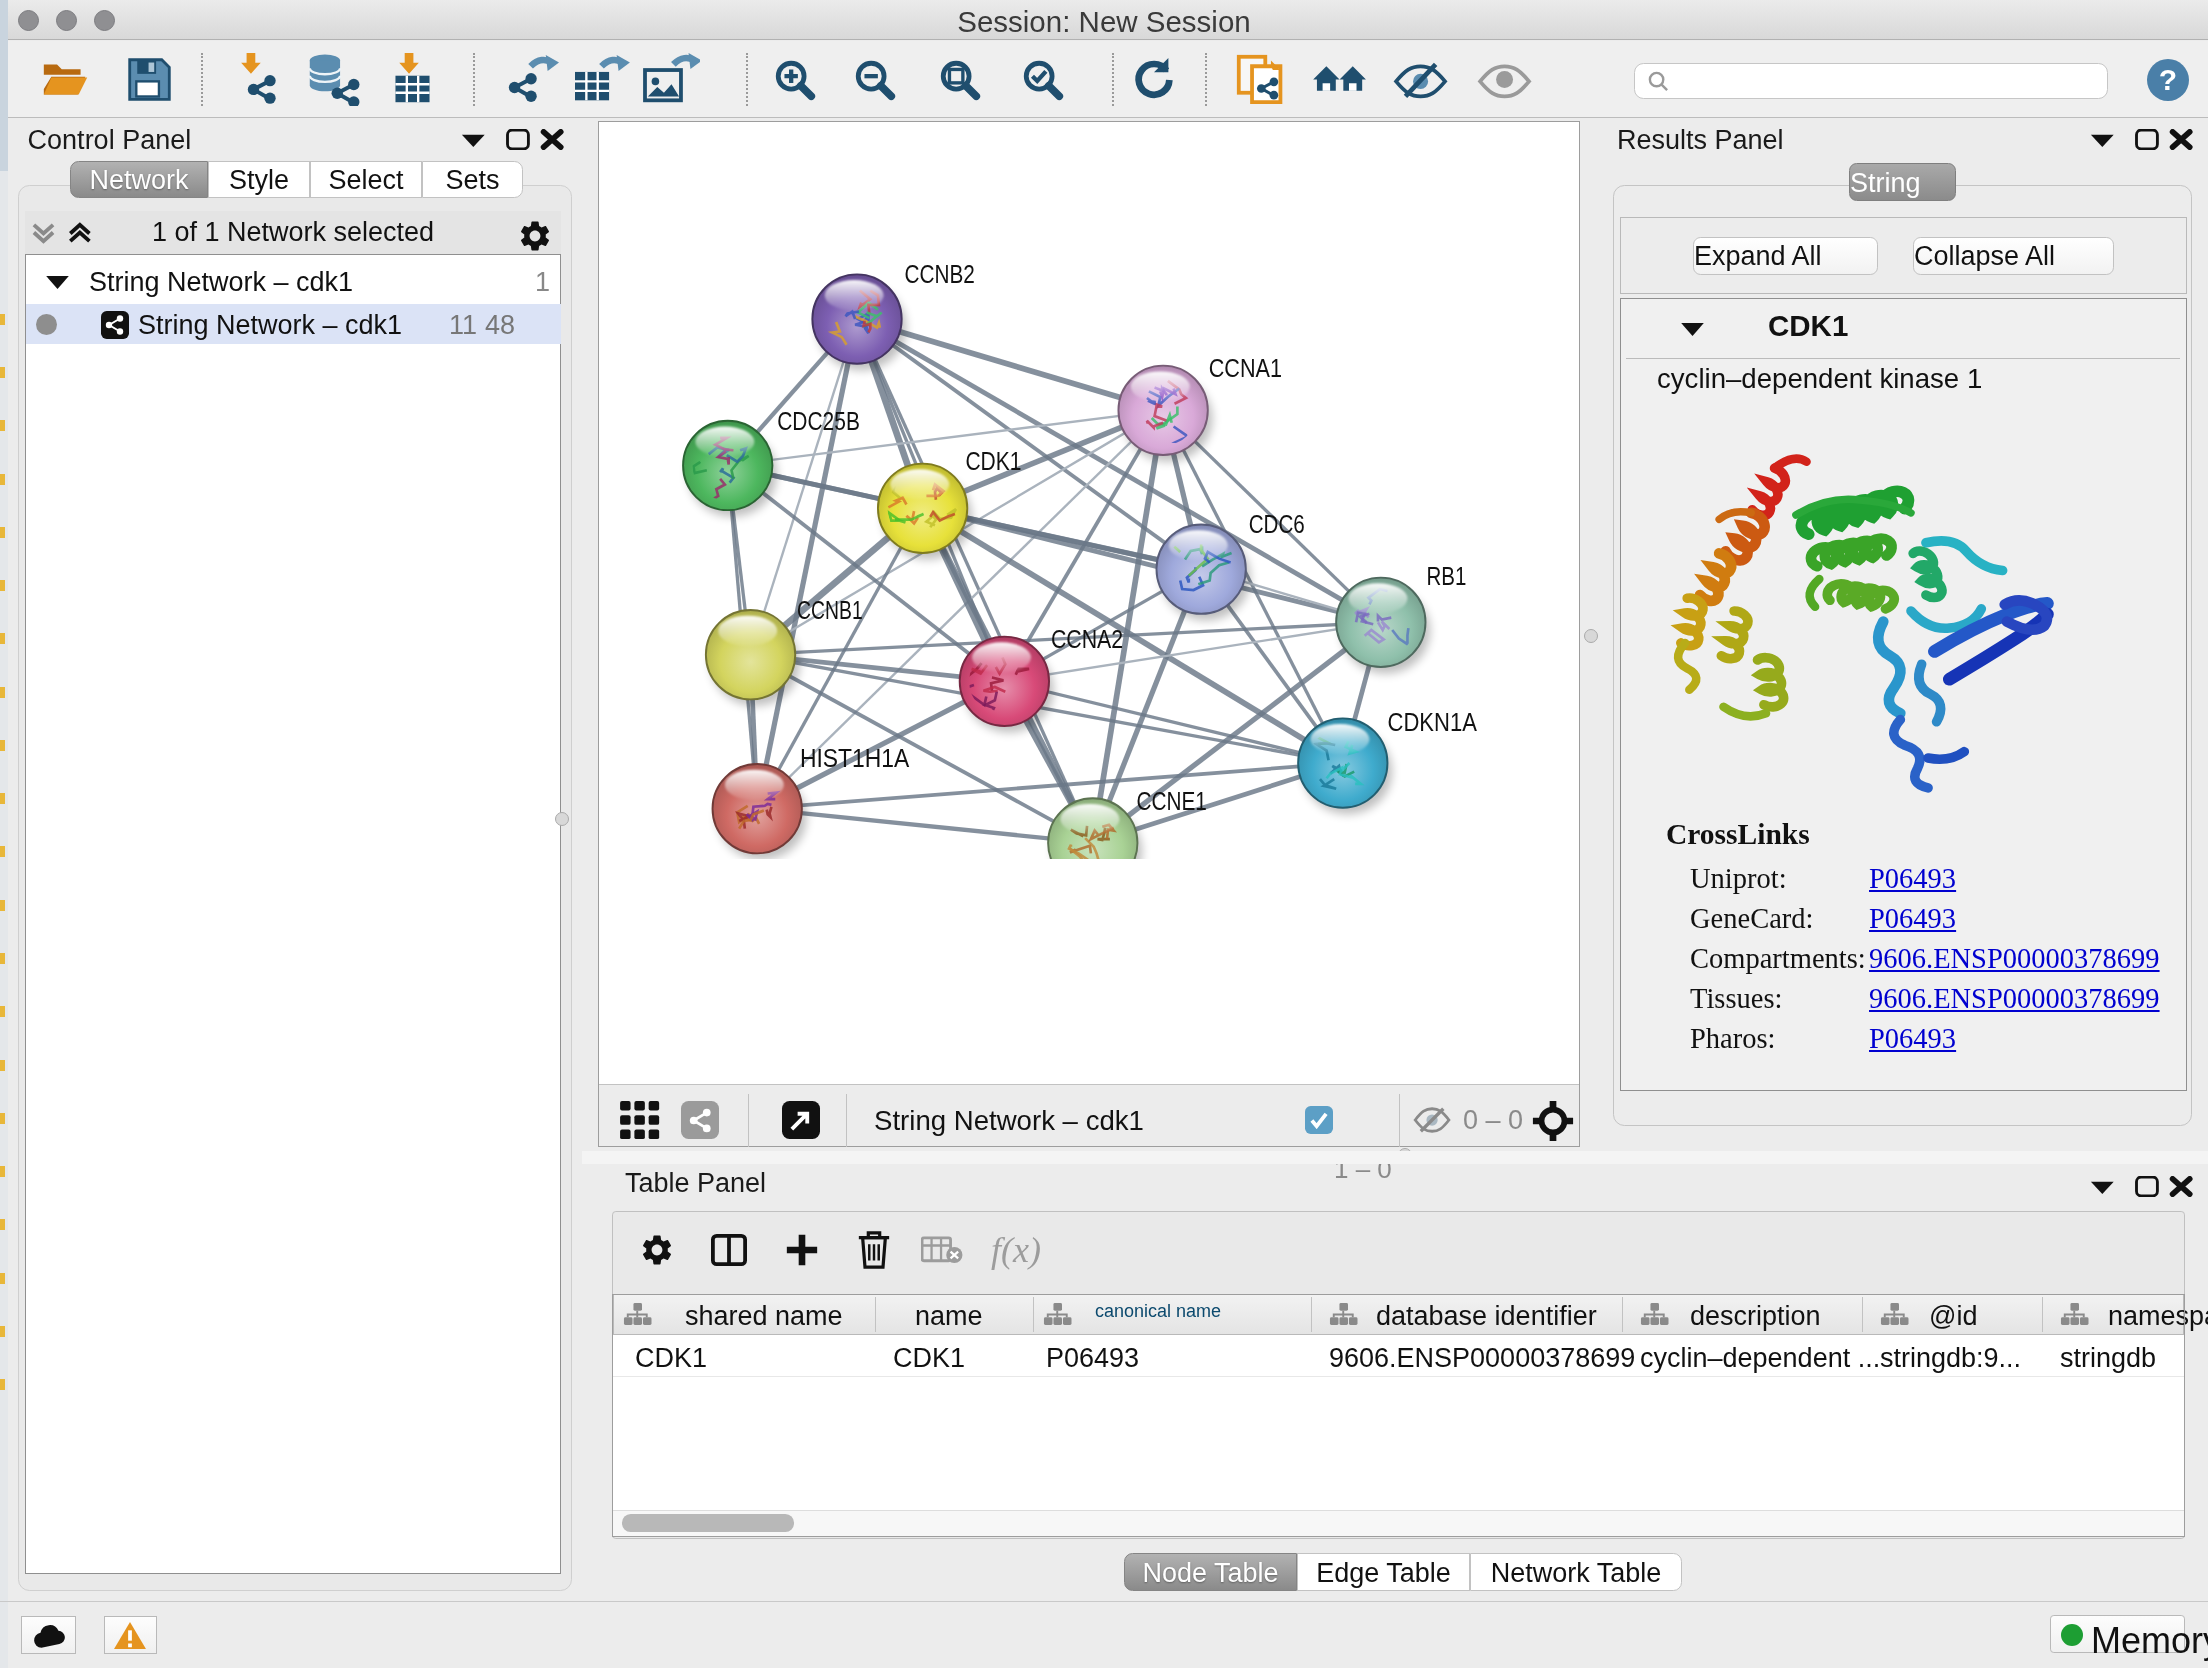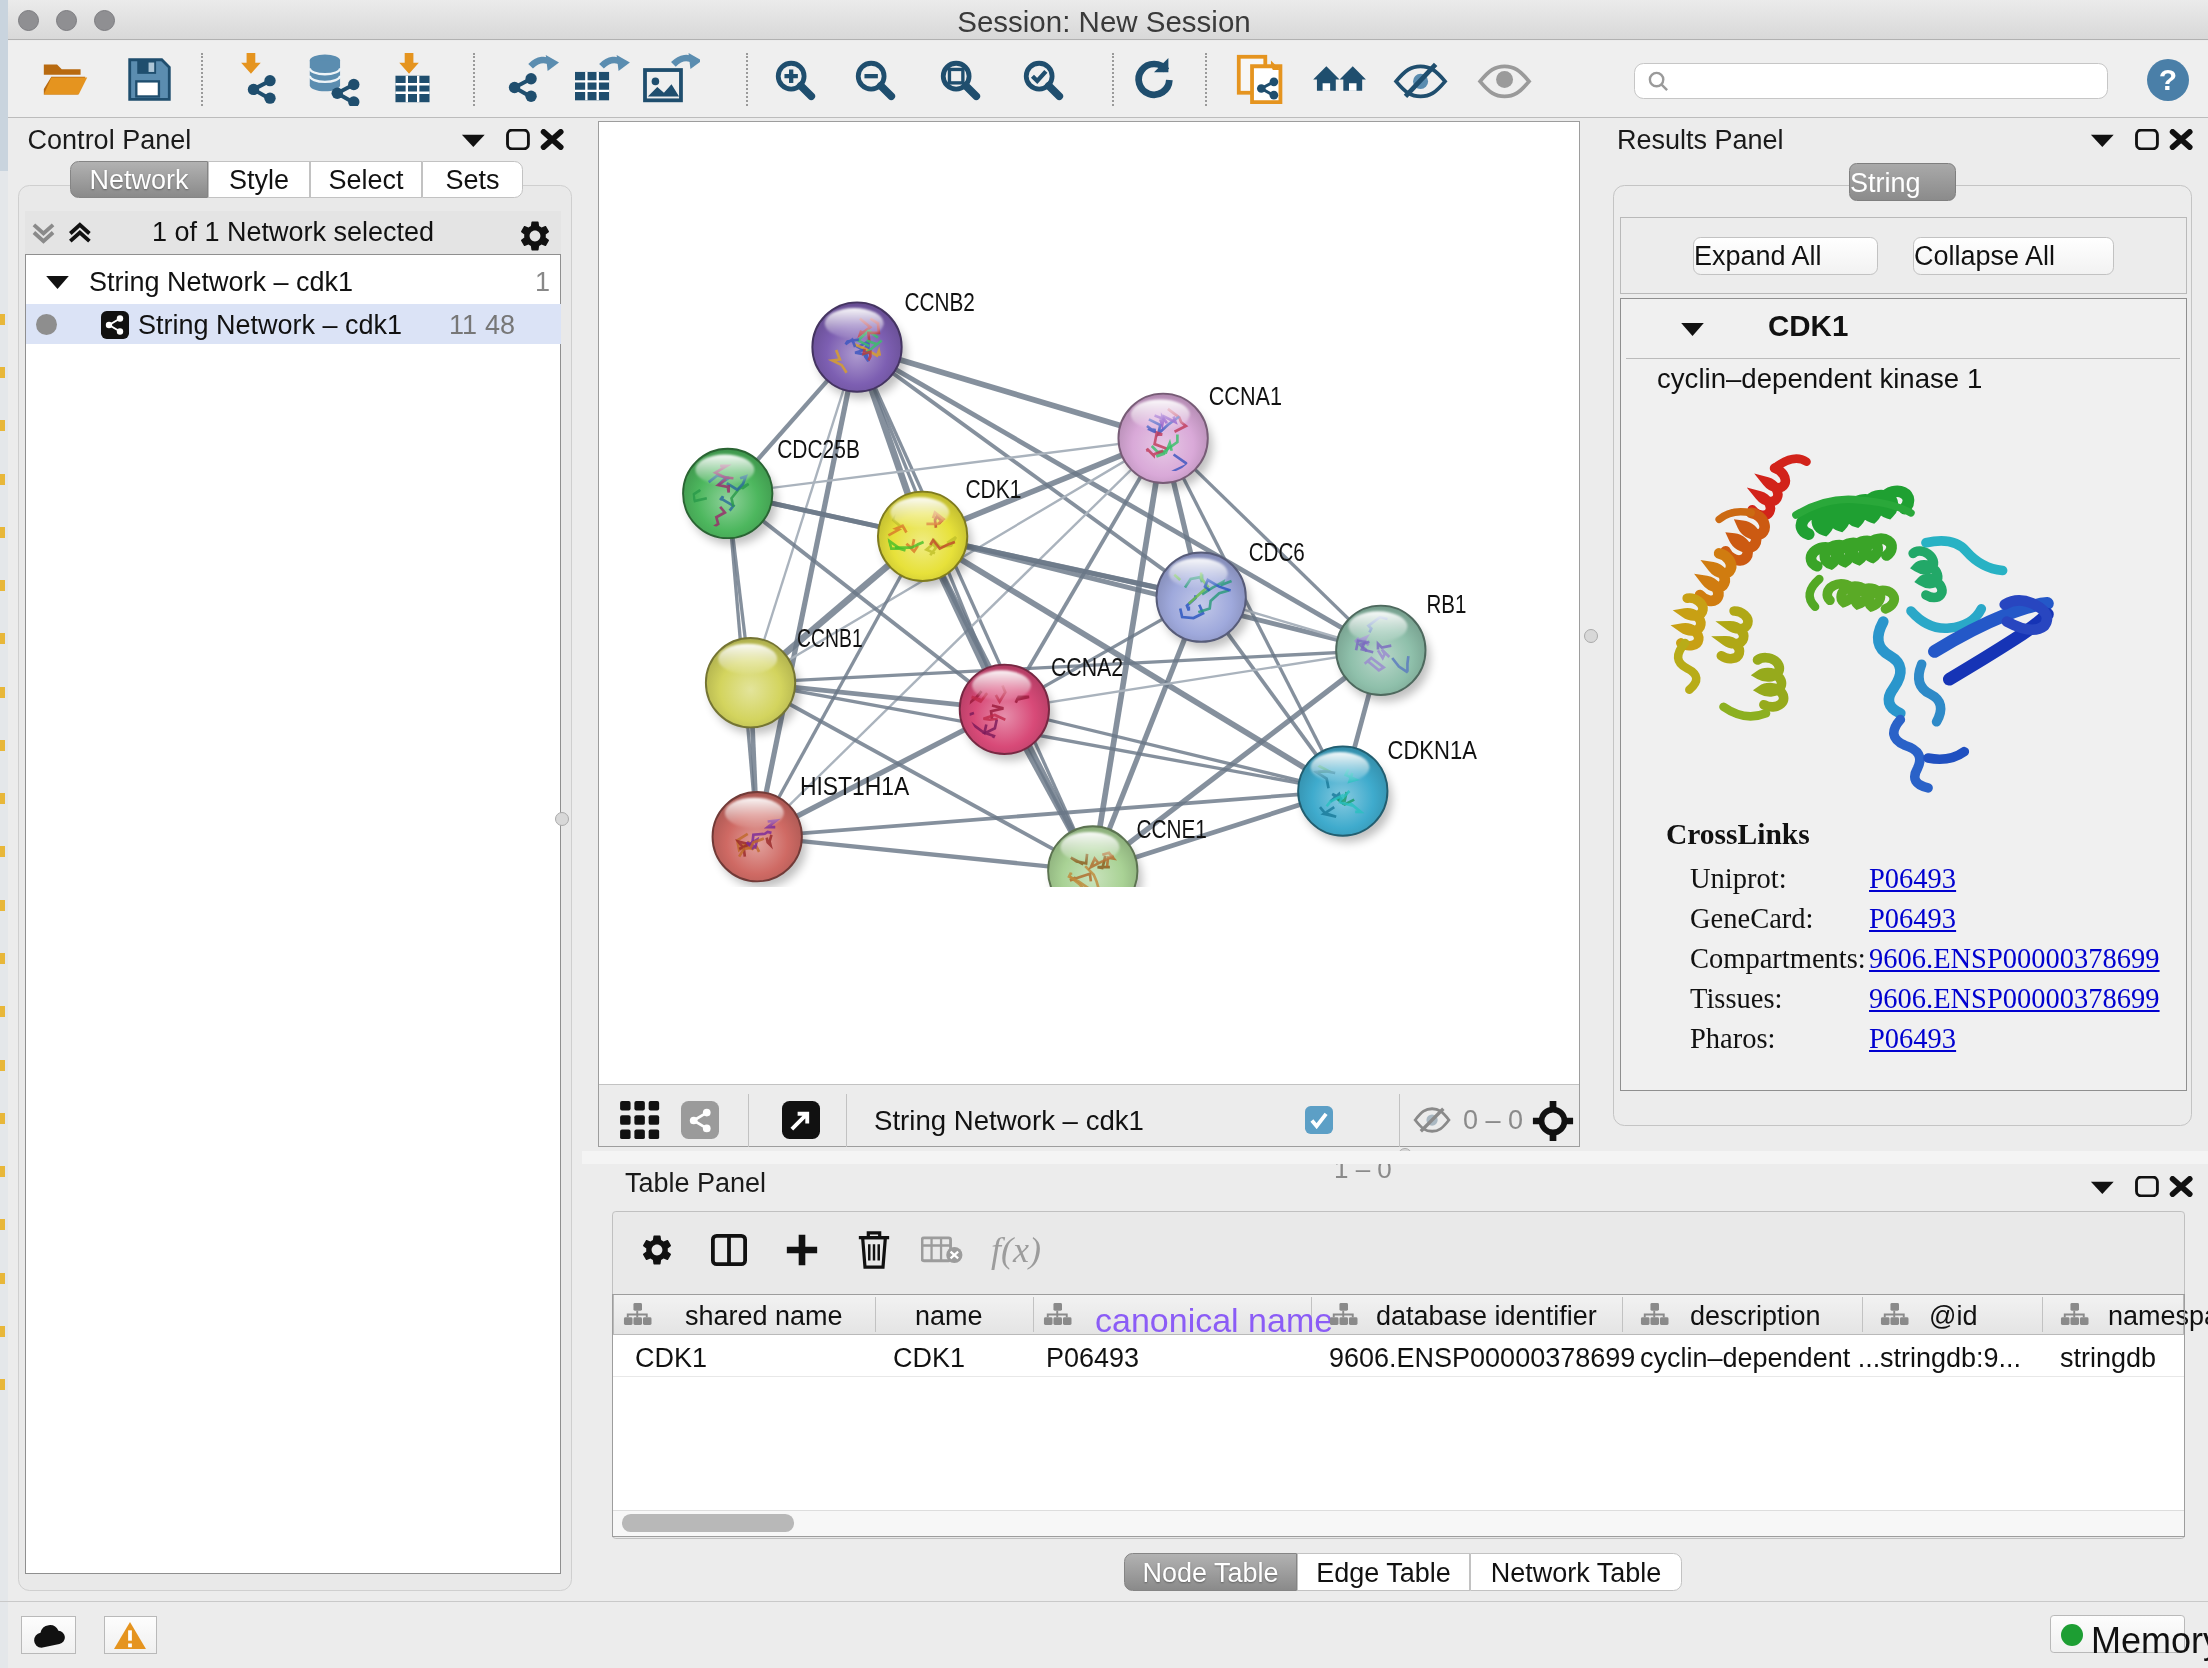--- a/index.html
+++ b/index.html
@@ -223,21 +223,21 @@
       <circle cx="16" cy="4.5" r="3.2"></circle>
       <circle cx="16" cy="17.5" r="3.2"></circle>
       <path d="M5 11 16 4.5M5 11 16 17.5" stroke="#fff" stroke-width="2"></path>
     </g>
   </svg>
 <div class="abs" style="left:138px;top:310px;font-size:27px;color:#111">String Network – cdk1</div>
 <div class="abs" style="left:439px;top:310px;width:38px;text-align:right;font-size:27px;color:#777">11</div>
 <div class="abs" style="left:477px;top:310px;width:38px;text-align:right;font-size:27px;color:#777">48</div>
 
 <div class="abs" style="left:598px;top:121px;width:982px;height:1026px;background:#fff;border:1px solid #9d9d9d"></div>
-<div class="abs" style="left:598px;top:137px;width:982px;height:750px;overflow:hidden">
+<div class="abs" style="left:598px;top:109px;width:982px;height:750px;overflow:hidden">
 <svg width="981" height="963" viewBox="0 0 1031 1013" style="position:absolute;left:0;top:0">
 <defs>
 <filter id="blur4" x="-40%" y="-40%" width="180%" height="180%">
           <feGaussianBlur stdDeviation="5"></feGaussianBlur>
         </filter>
 <filter id="blur1" x="-20%" y="-20%" width="140%" height="140%">
           <feGaussianBlur stdDeviation="1.2"></feGaussianBlur>
         </filter>
 <linearGradient id="gloss" x1="0" y1="0" x2="0" y2="1">
 <stop offset="0%" stop-color="#ffffff" stop-opacity="0.95"></stop>
@@ -699,21 +699,21 @@
 <div class="abs" style="left:1311px;top:1297px;width:1px;height:35px;background:#c2c2c2"></div>
 <svg class="abs" style="left:1043px;top:1302px" width="28.5" height="25" viewBox="0 0 30 26">
     <g fill="#8a8a8a">
       <rect x="11" y="1" width="9" height="8" rx="1.5"></rect>
       <rect x="1" y="16" width="9" height="8" rx="1.5"></rect>
       <rect x="11" y="16" width="9" height="8" rx="1.5"></rect>
       <rect x="21" y="16" width="9" height="8" rx="1.5"></rect>
       <path d="M15 9v4M5 16v-3h20v3M15 13v3" stroke="#8a8a8a" stroke-width="2" fill="none"></path>
     </g>
   </svg>
-<div class="abs" style="left:1095px;top:1301px;font-size:34px;color:#8b5cf6">canonical name</div>
+<div class="abs" style="left:1095px;top:1301px;font-size:18px;color:#0c4a6e">canonical name</div>
 <div class="abs" style="left:1622px;top:1297px;width:1px;height:35px;background:#c2c2c2"></div>
 <svg class="abs" style="left:1329px;top:1302px" width="28.5" height="25" viewBox="0 0 30 26">
     <g fill="#8a8a8a">
       <rect x="11" y="1" width="9" height="8" rx="1.5"></rect>
       <rect x="1" y="16" width="9" height="8" rx="1.5"></rect>
       <rect x="11" y="16" width="9" height="8" rx="1.5"></rect>
       <rect x="21" y="16" width="9" height="8" rx="1.5"></rect>
       <path d="M15 9v4M5 16v-3h20v3M15 13v3" stroke="#8a8a8a" stroke-width="2" fill="none"></path>
     </g>
   </svg>

